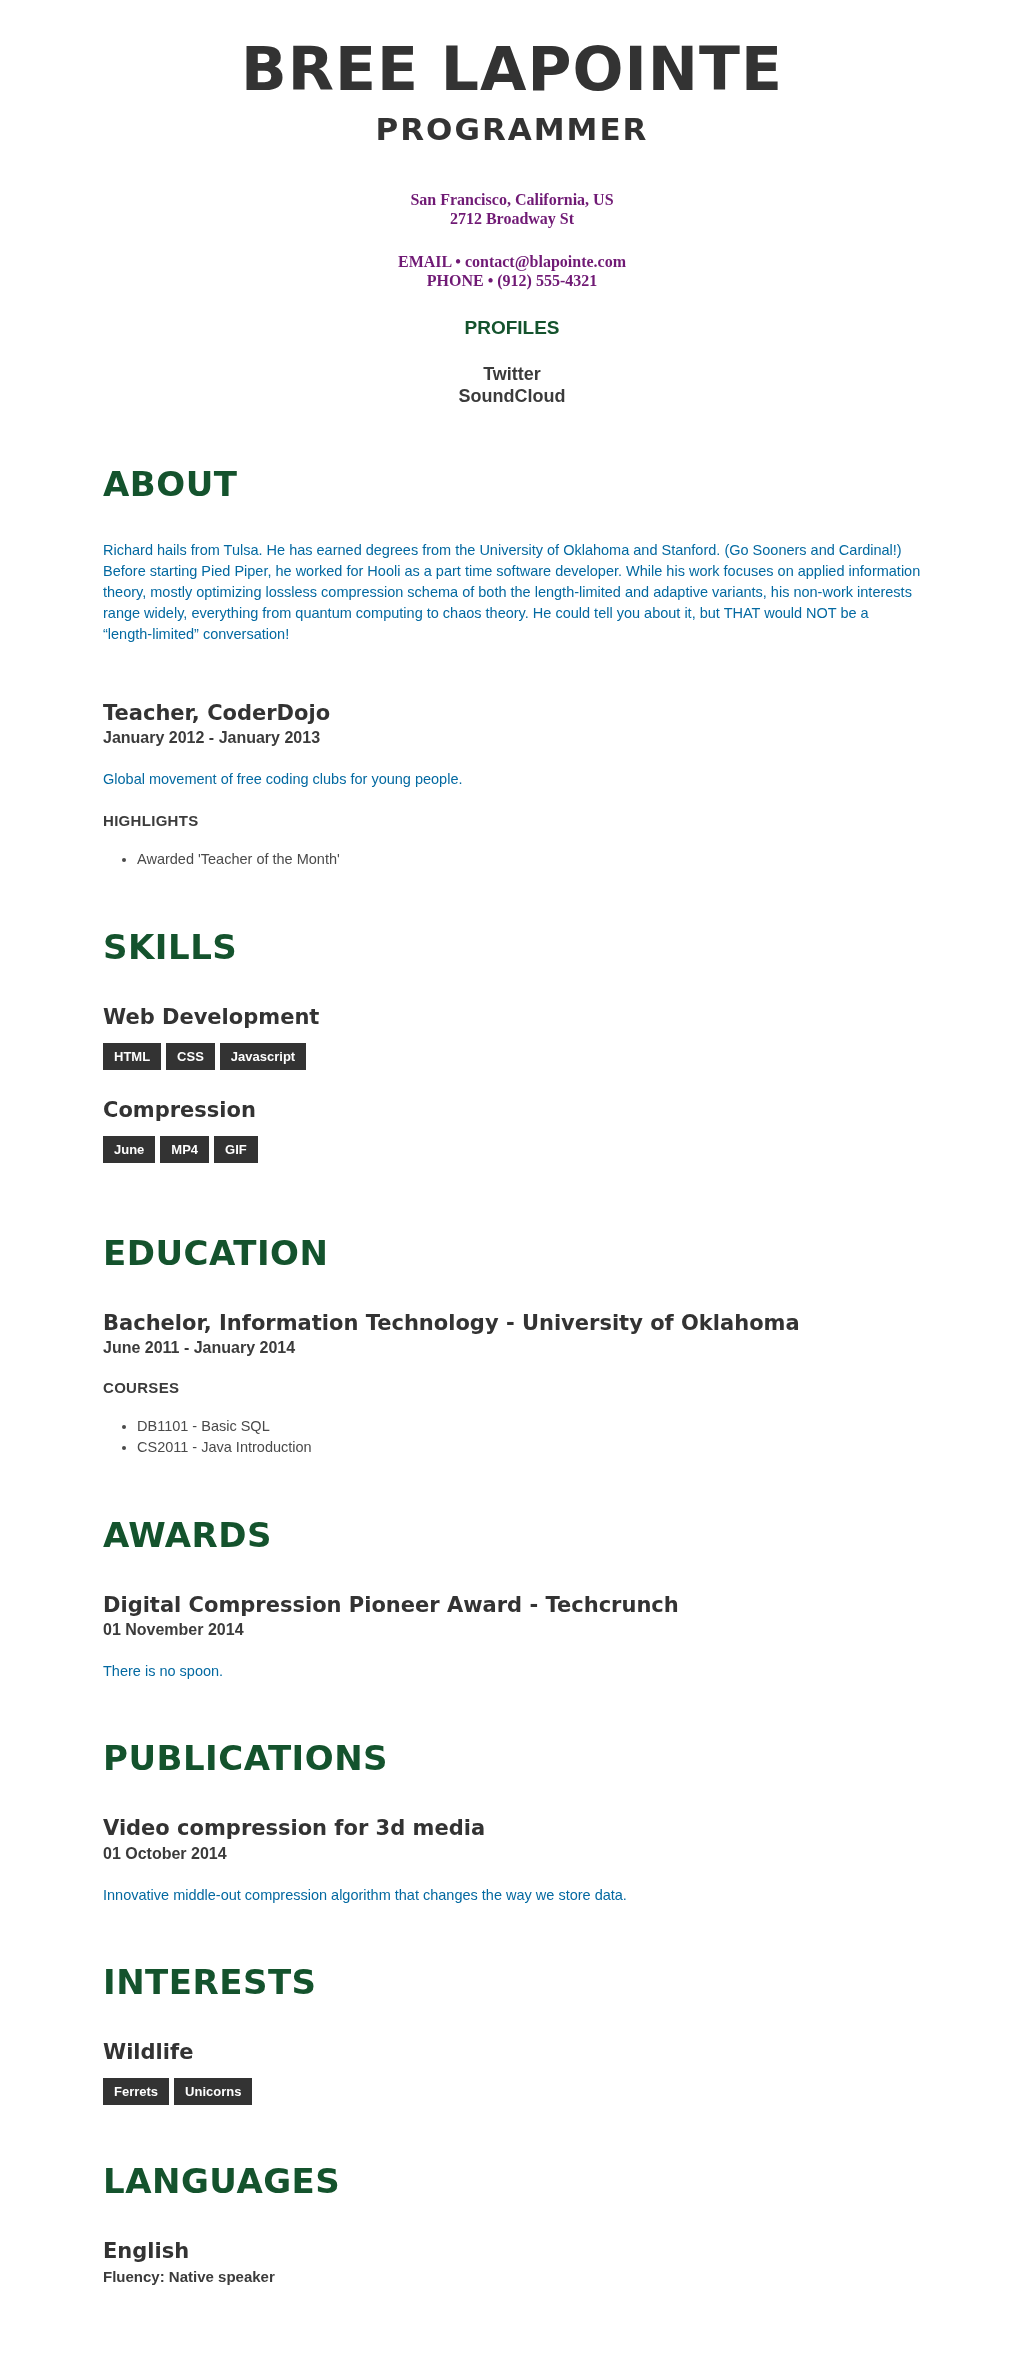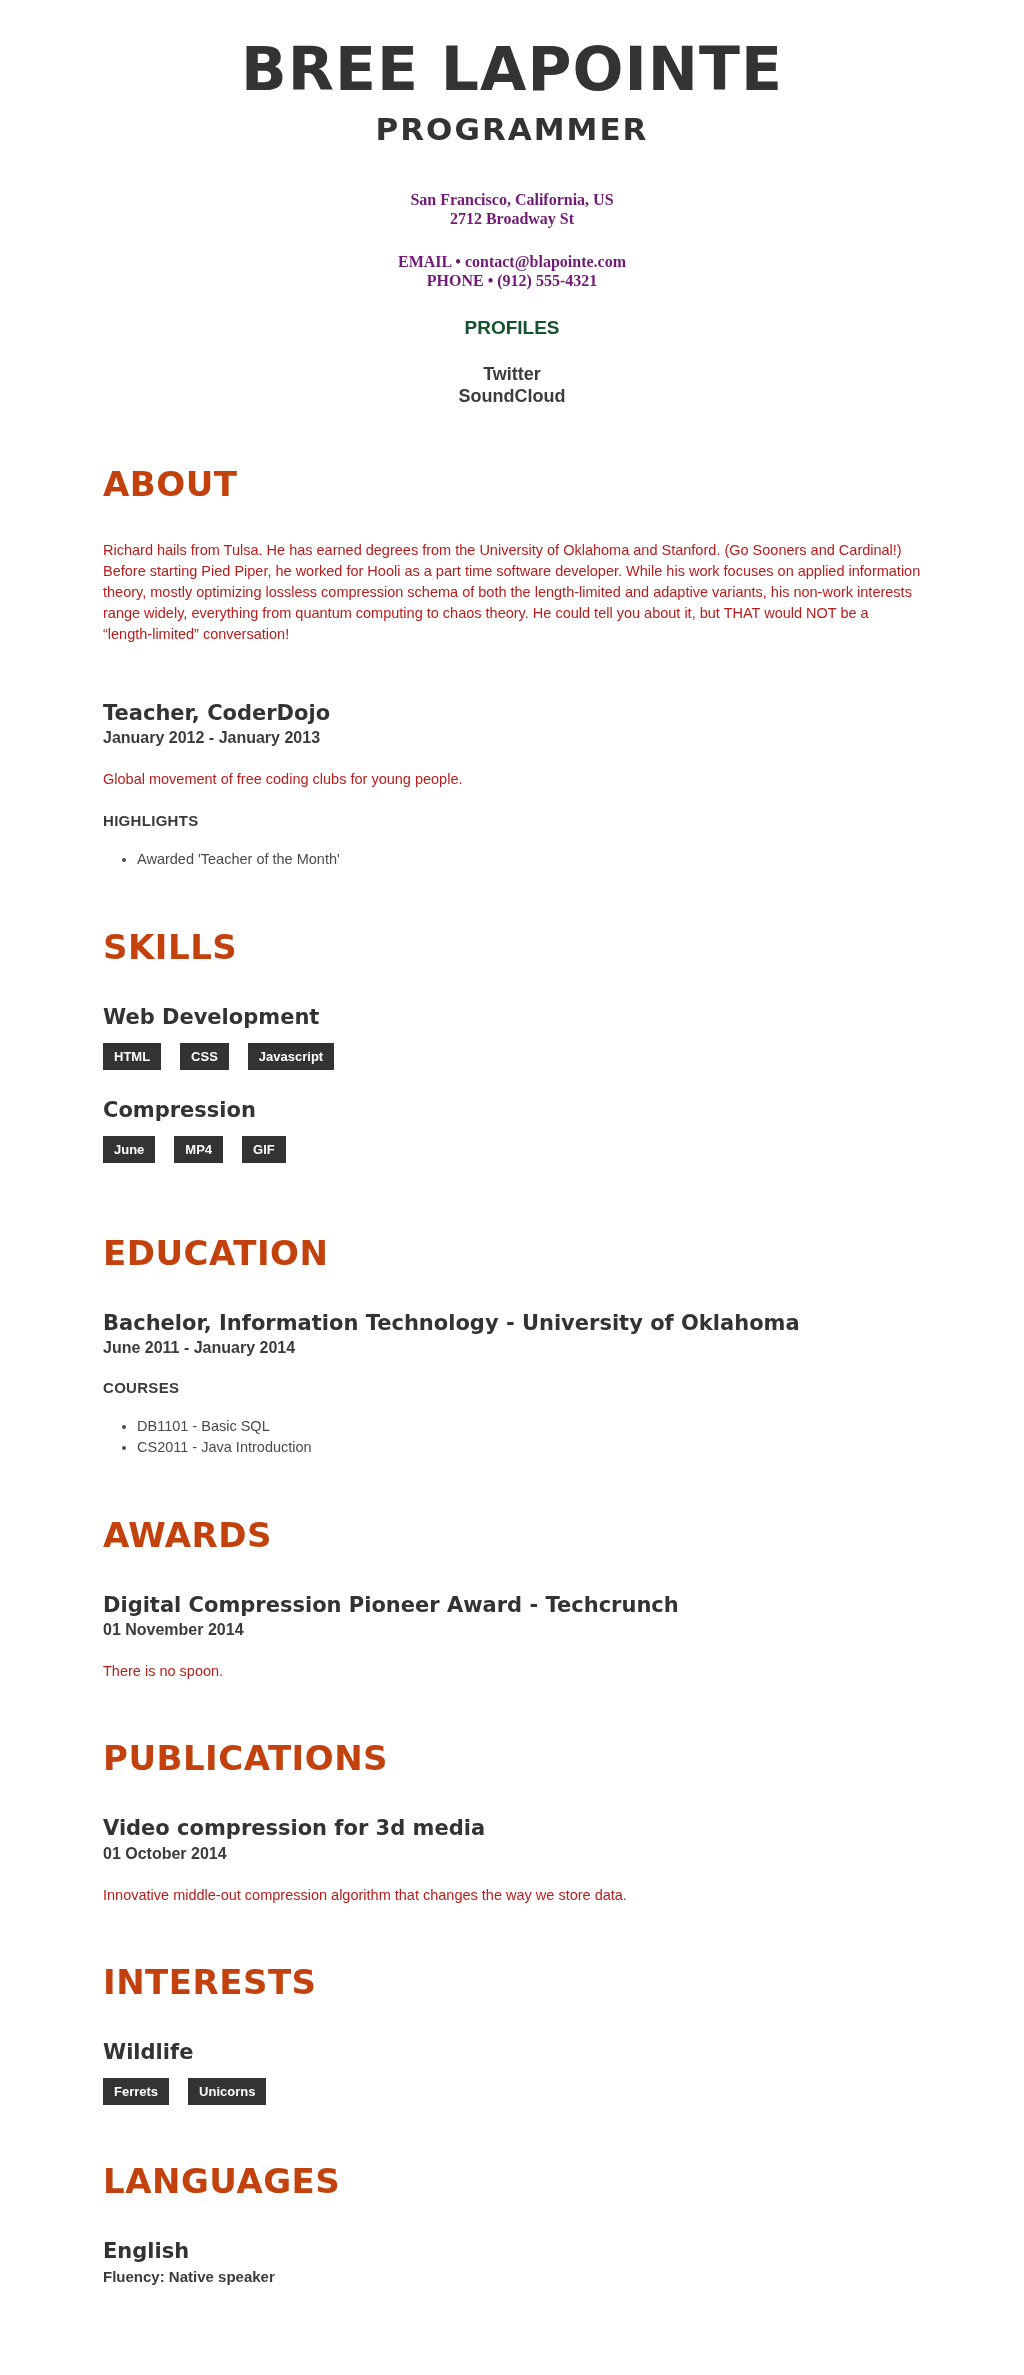--- a/index.html
+++ b/index.html
@@ -67,42 +67,42 @@
     text-decoration: none;
     cursor: pointer;
   }
 
   
   .section { margin-top: 56px; }
   .section-title {
     font-family: "DejaVu Sans", sans-serif;
     font-size: 34px;
     font-weight: 800;
-    color: #c2410c;
+    color: #14532d;
     letter-spacing: 0.5px;
     margin-bottom: 36px;
   }
   .item { margin-bottom: 10px; }
   .item-title {
     font-family: "DejaVu Sans", sans-serif;
     font-size: 21px;
     font-weight: 700;
     color: #333333;
     line-height: 1.2;
   }
   .item-date {
     font-size: 16px;
     font-weight: 700;
     color: #3b3b3b;
     margin-top: 3px;
   }
   .body-text {
     font-size: 14.5px;
     line-height: 1.45;
-    color: #b91c1c;
+    color: #0369a1;
     margin-top: 22px;
   }
   .sub-label {
     font-size: 15px;
     font-weight: 700;
     color: #3b3b3b;
     margin-top: 22px;
     letter-spacing: 0.3px;
   }
   ul.bullet-list {
@@ -118,21 +118,21 @@
 
   
   .group { margin-top: 28px; }
   .group:first-of-type { margin-top: 8px; }
   .group-name {
     font-family: "DejaVu Sans", sans-serif;
     font-size: 21px;
     font-weight: 700;
     color: #333333;
   }
-  .tag-row { margin-top: 14px; display: flex; gap: 19px; }
+  .tag-row { margin-top: 14px; display: flex; gap: 5px; }
   .tag {
     display: inline-block;
     background: #333333;
     color: #ffffff;
     font-size: 13px;
     font-weight: 700;
     padding: 7px 11px;
     line-height: 1;
   }
 

